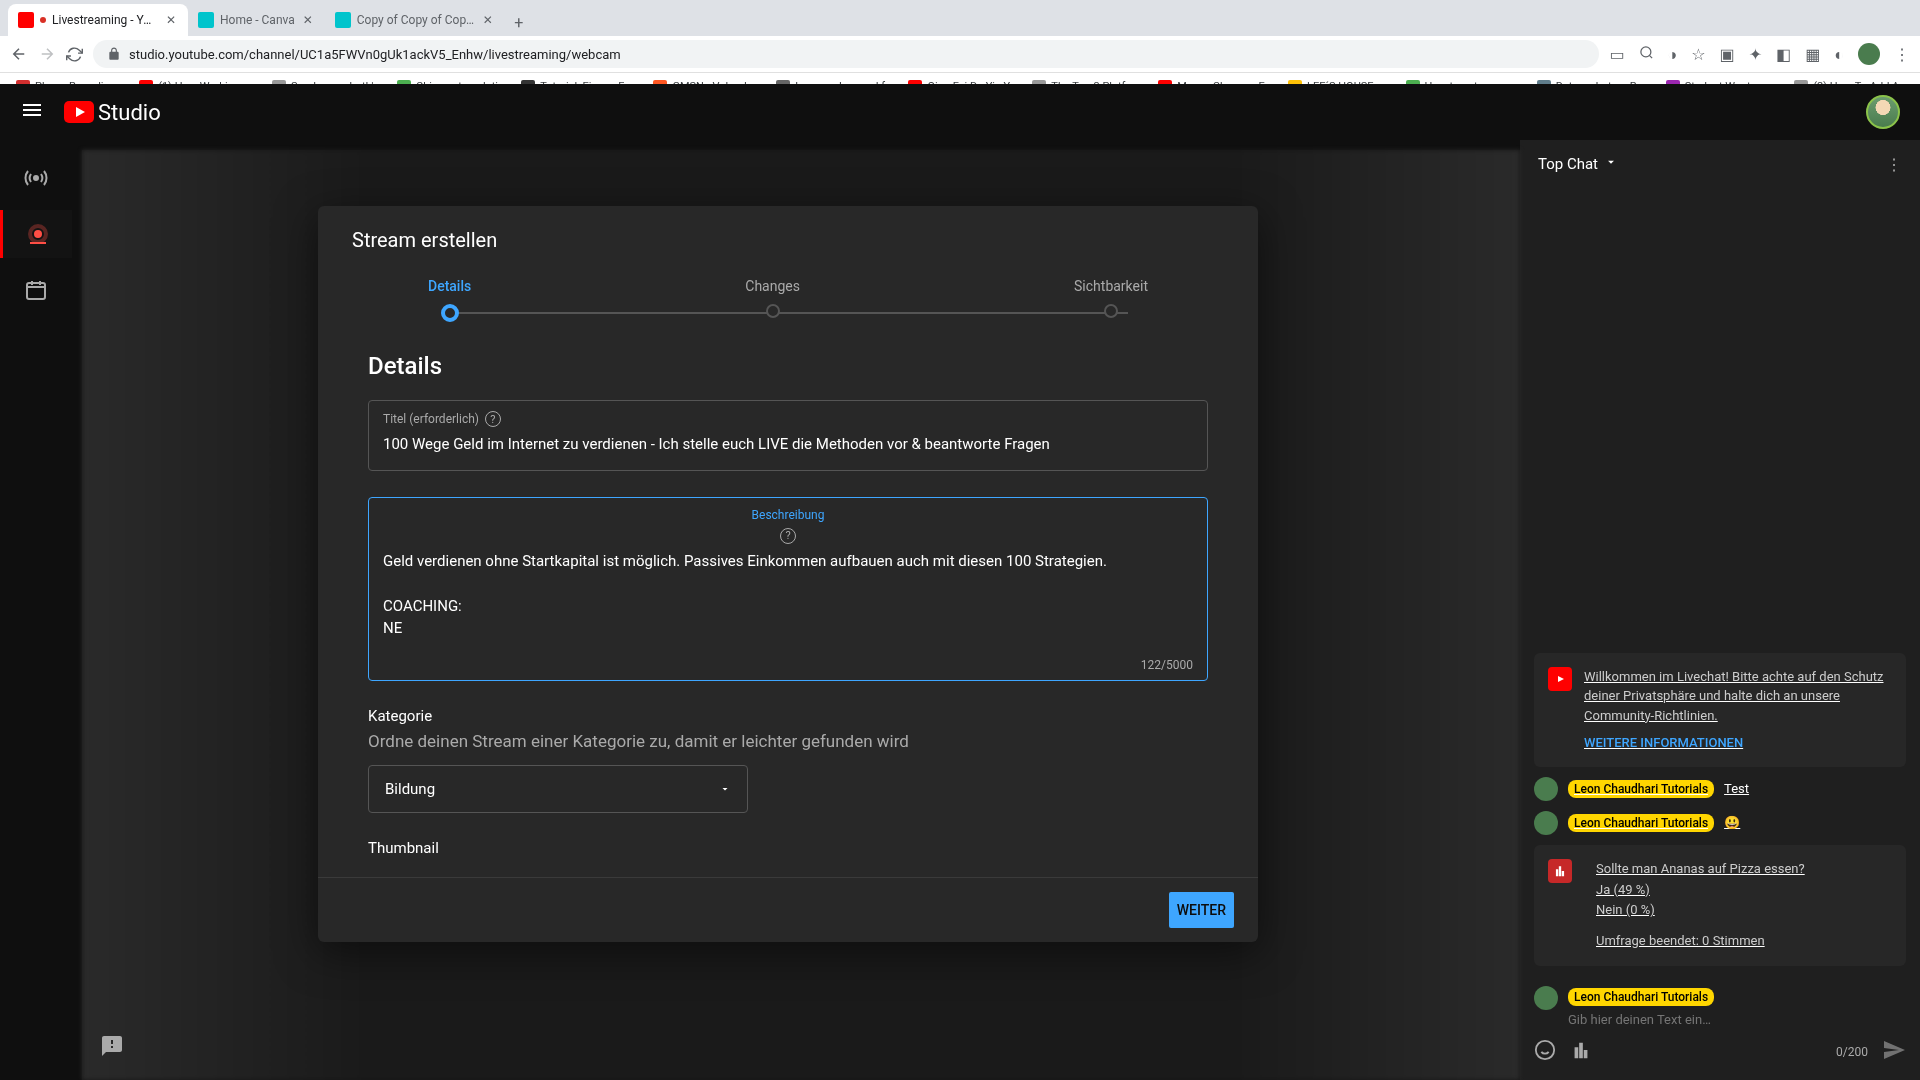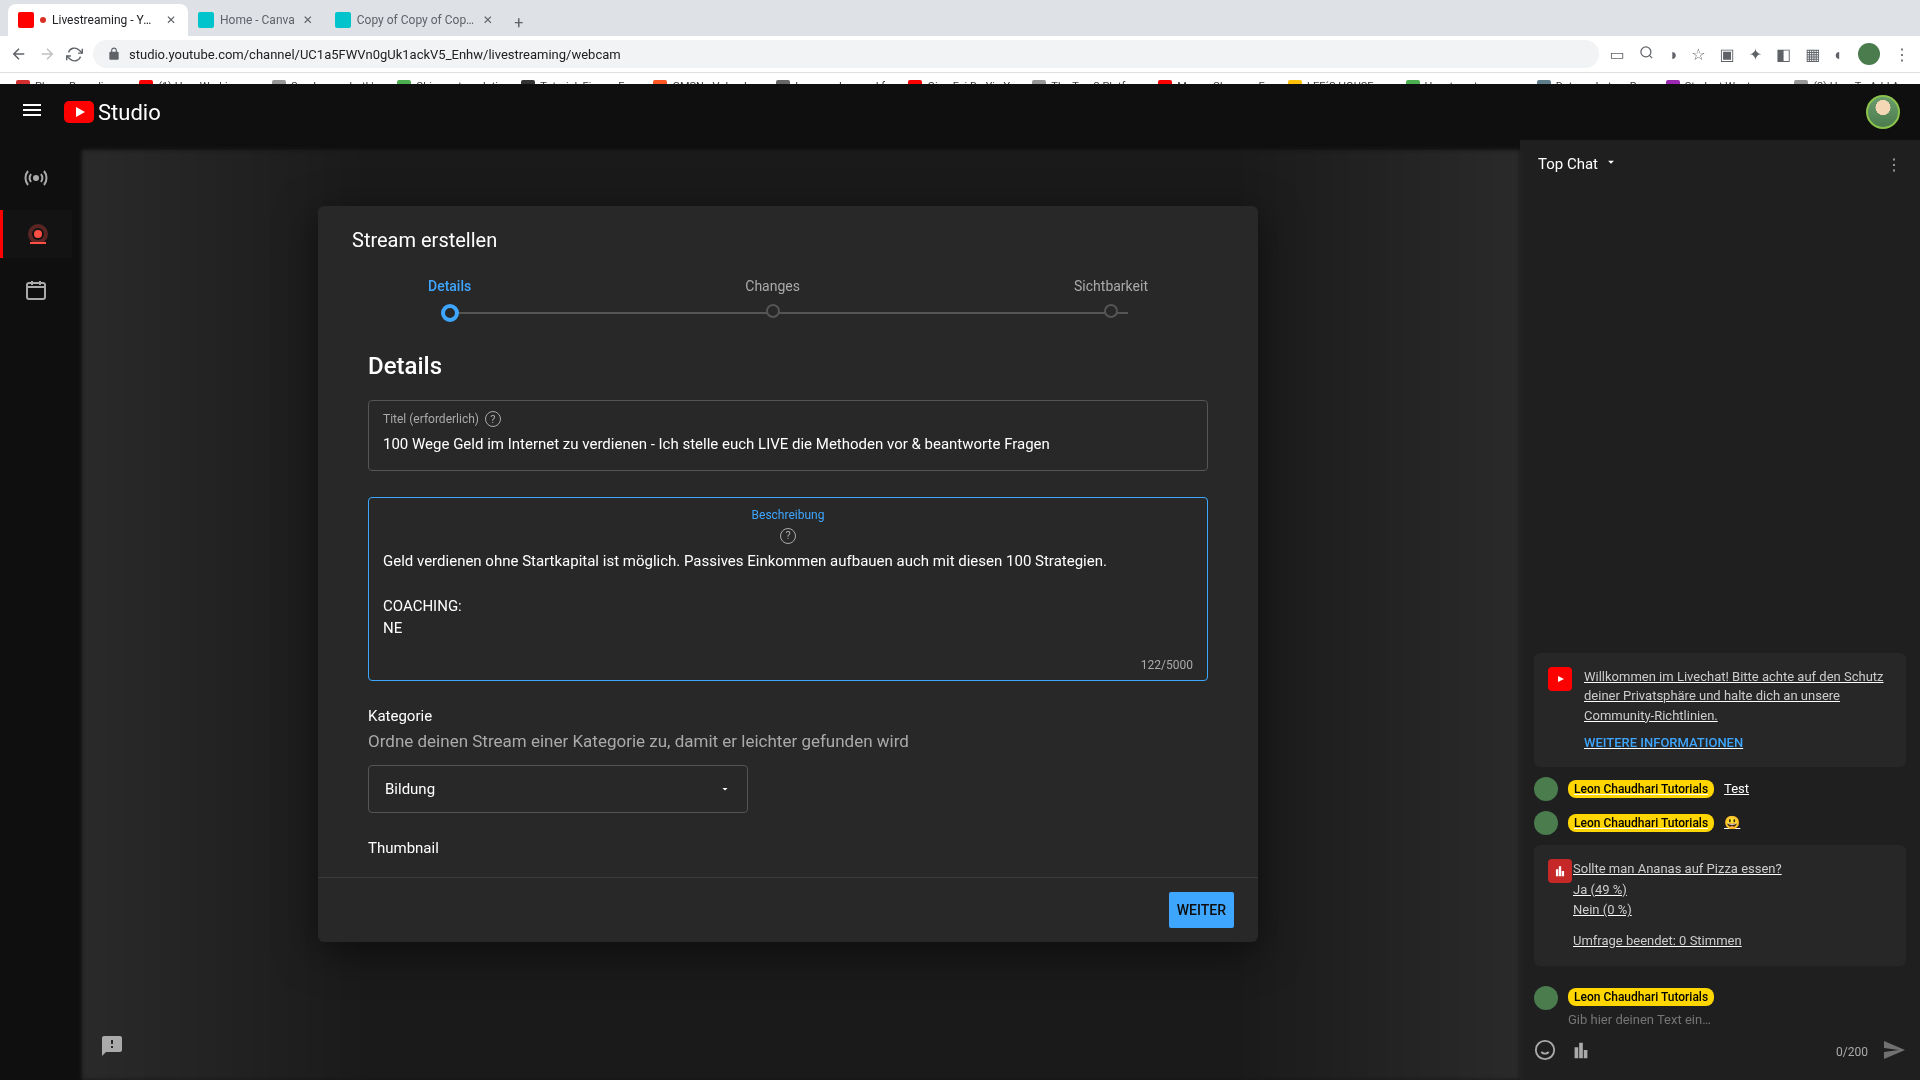--- a/index.html
+++ b/index.html
@@ -73,21 +73,21 @@
 .chat-header-title { display: flex; align-items: flex-start; gap: 6px; font-size: 15px; cursor: pointer; }
 .chat-menu { cursor: pointer; color: #aaa; }
 .chat-body { flex: 1; padding: 10px 14px; overflow-y: auto; display: flex; flex-direction: column; justify-content: flex-end; gap: 10px; text-decoration: underline; }
 .chat-notice { background: #272727; border-radius: 6px; padding: 14px; display: flex; gap: 12px; font-size: 13px; line-height: 1.5; color: #ccc; }
 .notice-icon { width: 24px; height: 24px; background: #ff0000; border-radius: 4px; flex-shrink: 0; display: flex; align-items: center; justify-content: center; }
 .notice-link { color: #3ea6ff; margin-top: 8px; cursor: pointer; font-weight: 500; }
 .chat-msg { display: flex; align-items: center; gap: 10px; font-size: 13px; }
 .chat-avatar { width: 24px; height: 24px; border-radius: 50%; background: #4a7c4e; flex-shrink: 0; }
 .chat-author { background: #ffd600; color: #000; padding: 2px 6px; border-radius: 8px; font-size: 12px; font-weight: 500; }
 .chat-text { color: #fff; }
-.poll-box { background: #272727; border-radius: 6px; padding: 14px; font-size: 13px; line-height: 1.6; color: #ccc; display: flex; gap: 1px; }
+.poll-box { background: #272727; border-radius: 6px; padding: 14px; font-size: 13px; line-height: 1.6; color: #ccc; display: flex; gap: 24px; }
 .poll-icon { width: 24px; height: 24px; background: #c62828; border-radius: 4px; flex-shrink: 0; display: flex; align-items: center; justify-content: center; color: #fff; font-size: 11px; }
 .chat-input-area { padding: 10px 14px 14px; }
 .chat-input-row { display: flex; gap: 10px; align-items: flex-start; margin-bottom: 10px; }
 .chat-input-col { flex: 1; }
 .chat-input-author { margin-bottom: 4px; }
 .chat-input { background: transparent; border: none; color: #aaa; font-size: 13px; width: 100%; outline: none; }
 .chat-bottom { display: flex; align-items: center; gap: 14px; color: #aaa; }
 .chat-bottom .spacer { flex: 1; }
 .chat-count { font-size: 12px; }
 .send-btn { cursor: pointer; }

